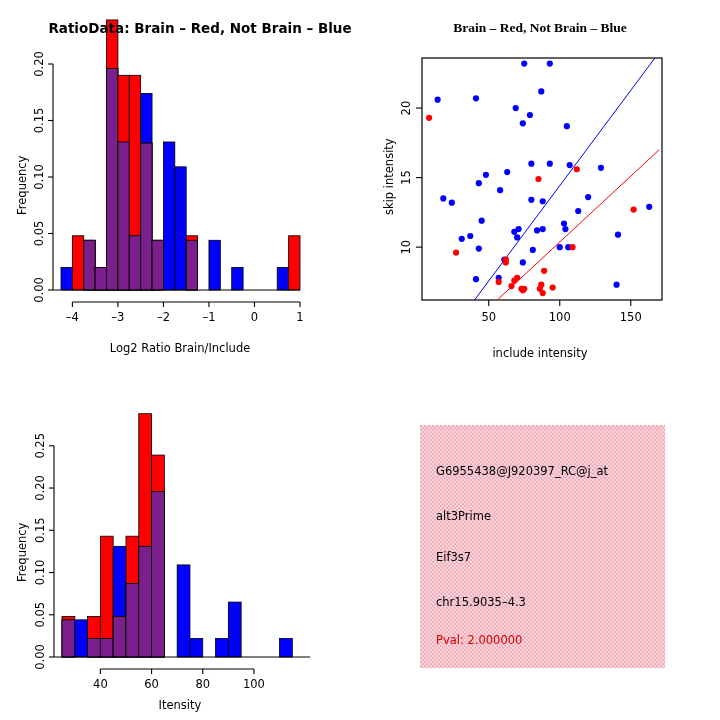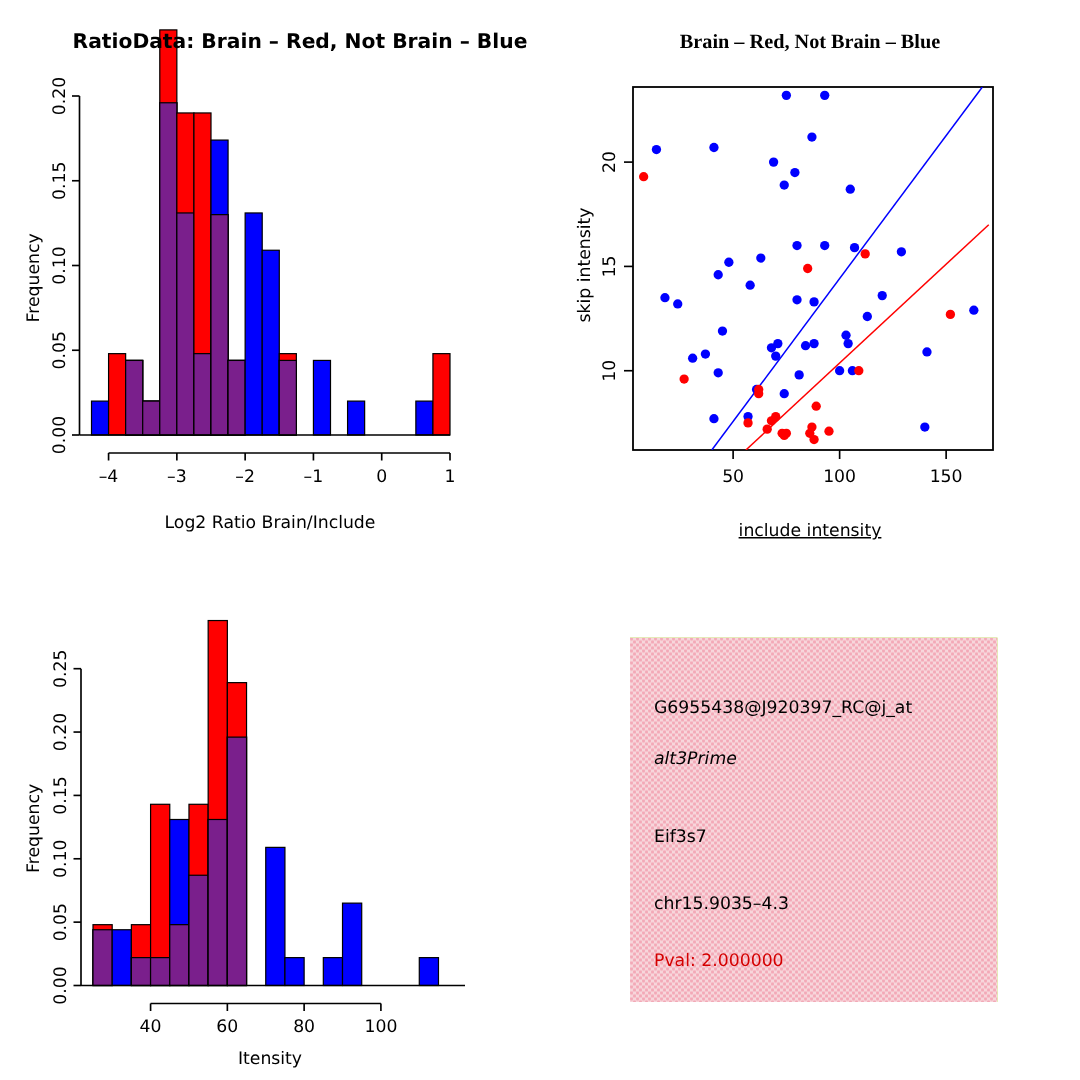--- a/index.html
+++ b/index.html
@@ -18,21 +18,21 @@
   }
   .ylab{
     position:absolute;font-size:11.5px;color:#000;
     font-family:"DejaVu Sans",sans-serif;white-space:nowrap;
     transform-origin:0 0;transform:rotate(-90deg);
   }
   svg{display:block;}
   
   #infopanel{
     position:absolute;left:420px;top:425px;width:245px;height:243px;
-    background-color:#bef264;
+    background-color:#5eead4;
   }
   #infopanel .grain{position:absolute;inset:0;}
   .infoline{
     position:absolute;left:16px;font-size:11.5px;color:#000;
     font-family:"DejaVu Sans",sans-serif;white-space:nowrap;
   }
   .infoline.pval{color:#d40000;}
 </style>
 </head>
 <body>
@@ -201,21 +201,21 @@
         <g>
           <line x1="128.74556213017752" y1="300" x2="128.74556213017752" y2="306" stroke="#000" stroke-width="1.1"></line>
           <text x="128.74556213017752" y="321" font-family="&quot;DejaVu Sans&quot;, sans-serif" font-size="11.5" fill="#000" text-anchor="middle">50</text>
           <line x1="199.75147928994085" y1="300" x2="199.75147928994085" y2="306" stroke="#000" stroke-width="1.1"></line>
           <text x="199.75147928994085" y="321" font-family="&quot;DejaVu Sans&quot;, sans-serif" font-size="11.5" fill="#000" text-anchor="middle">100</text>
           <line x1="270.7573964497042" y1="300" x2="270.7573964497042" y2="306" stroke="#000" stroke-width="1.1"></line>
           <text x="270.7573964497042" y="321" font-family="&quot;DejaVu Sans&quot;, sans-serif" font-size="11.5" fill="#000" text-anchor="middle">150</text>
         </g>
       </svg>
 
-    <div class="axlabel" style="left:0;top:346px;width:360px;text-decoration:underline;">include intensity</div>
+    <div class="axlabel" style="left:0;top:346px;width:360px;">include intensity</div>
     <div class="ylab" style="left:22px;top:215px;">skip intensity</div>
   </div>
 
   <div class="panel" style="left:0;top:360px;width:360px;height:360px;">
 
     <svg id="svg-gene" width="360" height="360">
         <g>
           <rect x="62" y="259.82758620689657" width="12.795698924731184" height="37.17241379310343" fill="#0000FF" stroke="#000" stroke-width="0.8"></rect>
           <rect x="62" y="256.44827586206895" width="12.795698924731184" height="40.551724137931046" fill="#FF0000" stroke="#000" stroke-width="0.8"></rect>
           <rect x="62" y="259.82758620689657" width="12.795698924731184" height="37.17241379310343" fill="#7A1F8C" stroke="#000" stroke-width="0.8"></rect>
@@ -282,19 +282,19 @@
       <defs>
         <pattern id="dots" width="4" height="4" patternUnits="userSpaceOnUse">
           <rect width="4" height="4" fill="#f7d7dc"></rect>
           <circle cx="1" cy="1" r="1.1" fill="#f3a9b7"></circle>
           <circle cx="3" cy="3" r="1.1" fill="#f3a9b7"></circle>
         </pattern>
       </defs>
       <rect width="245" height="243" fill="url(#dots)"></rect>
     </svg>
     <div class="infoline" style="top:39px;">G6955438@J920397_RC@j_at</div>
-    <div class="infoline" style="top:73px;font-style:italic;">alt3Prime</div>
+    <div class="infoline" style="top:84px;">alt3Prime</div>
     <div class="infoline" style="top:125px;">Eif3s7</div>
     <div class="infoline" style="top:170px;">chr15.9035–4.3</div>
     <div class="infoline pval" style="top:208px;">Pval: 2.000000</div>
   </div>
 
 </div>
 
 </body></html>

